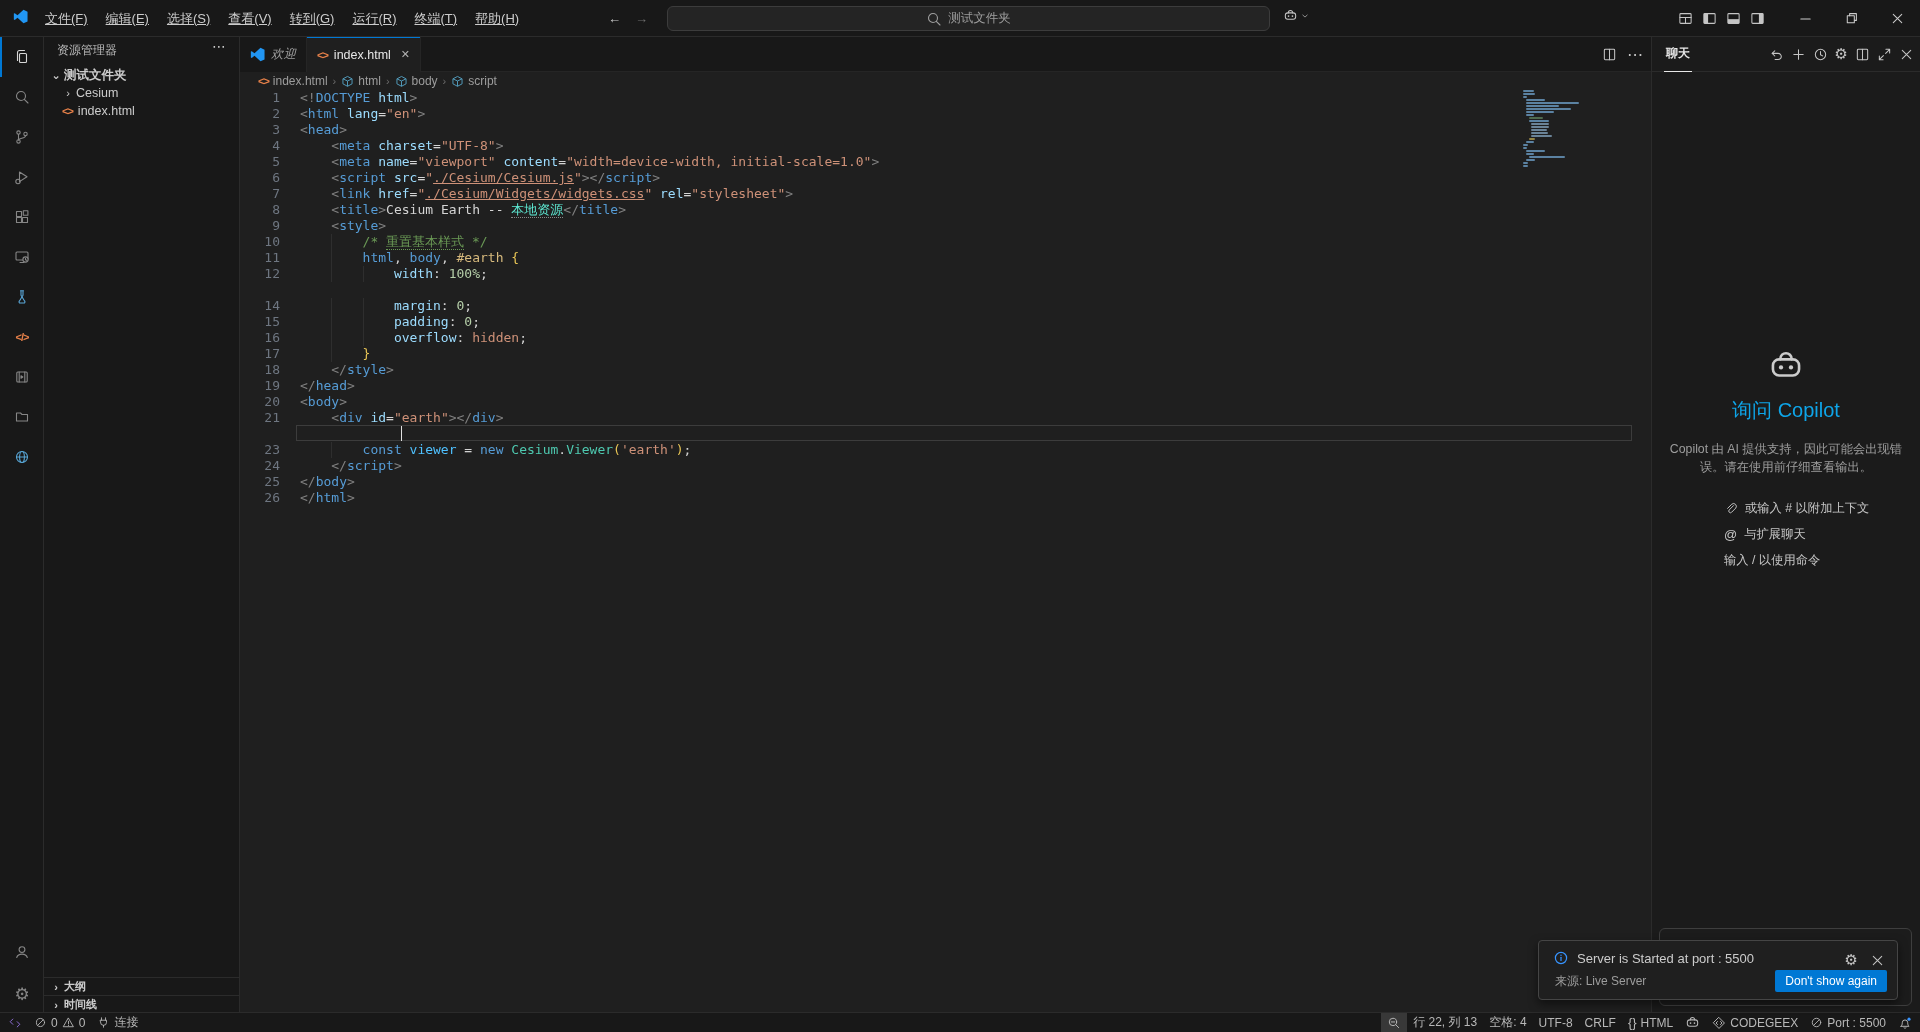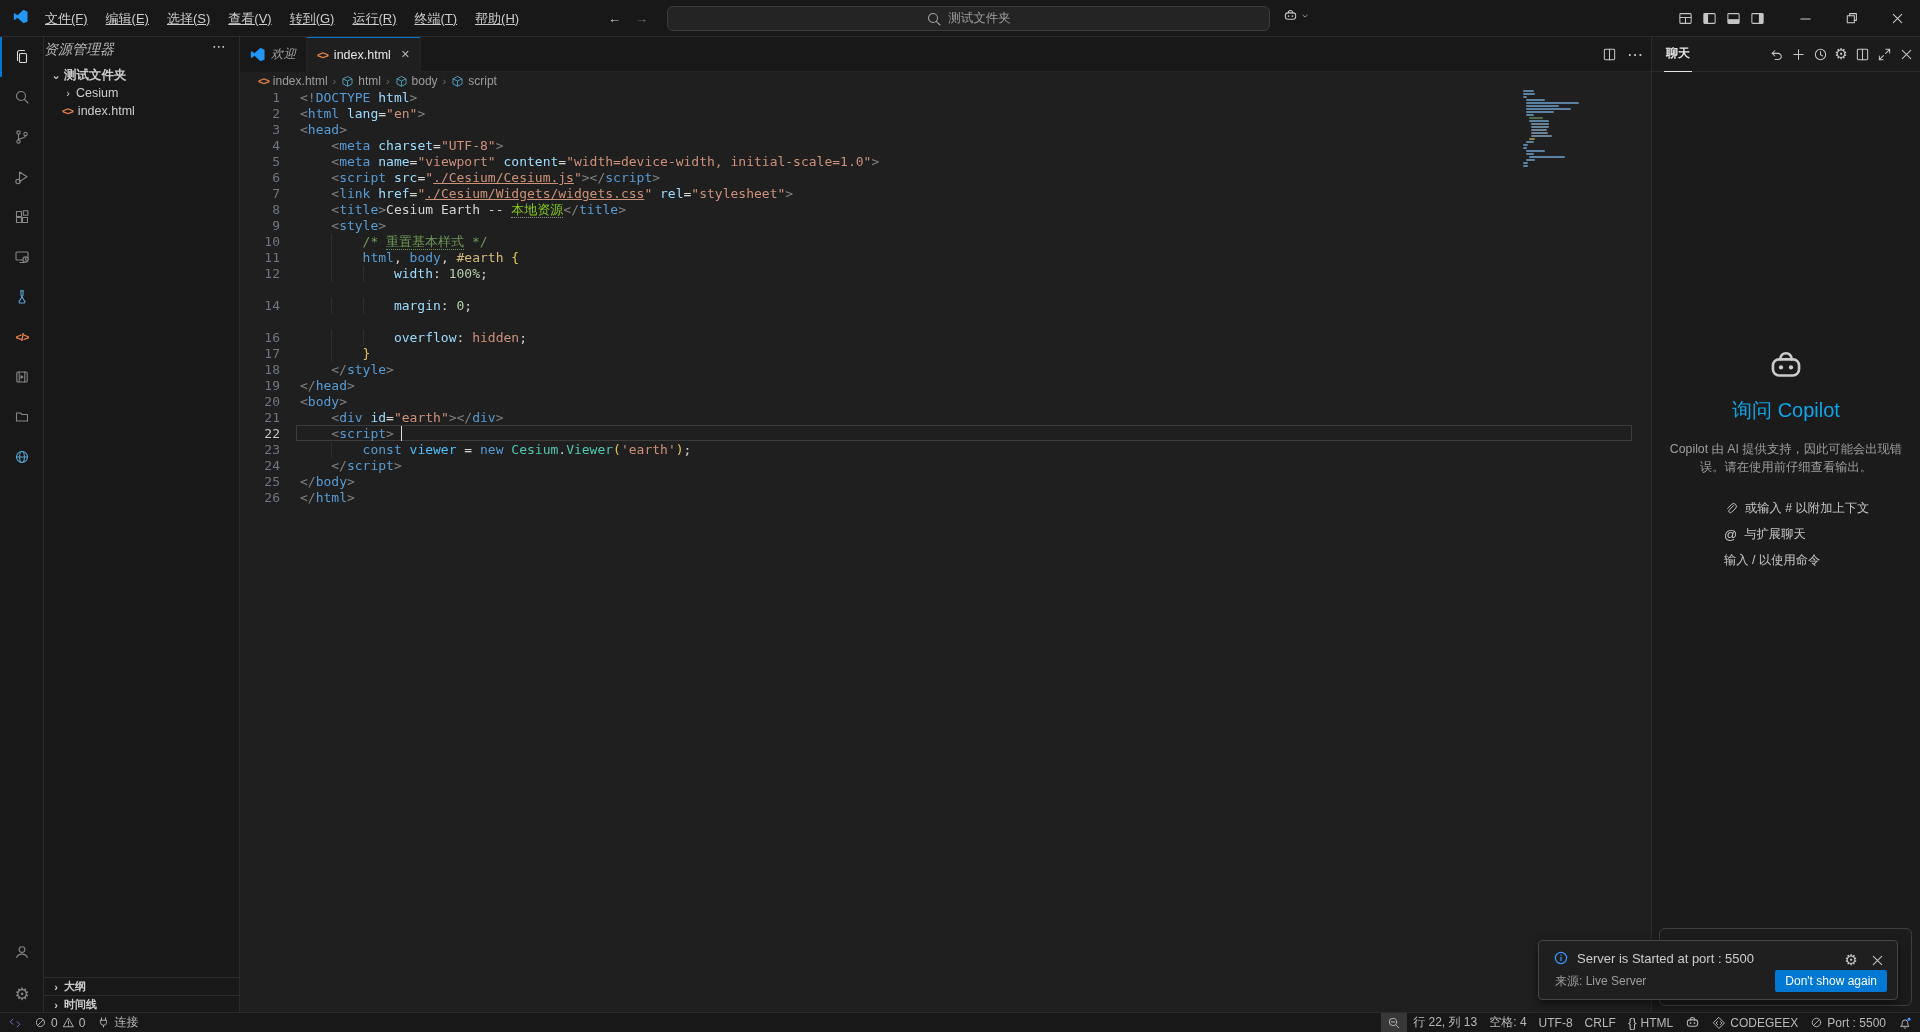--- a/index.html
+++ b/index.html
@@ -23,21 +23,21 @@
   .win-btn{width:46px;height:37px;display:flex;align-items:center;justify-content:center;color:#cccccc;}
 
   
   #activitybar{left:0;top:37px;width:44px;height:975px;background:#181818;border-right:1px solid #2b2b2b;}
   .ab-item{position:absolute;left:0;width:44px;height:40px;display:flex;align-items:center;justify-content:center;color:#868686;}
   .ab-item.active{color:#d7d7d7;box-shadow:inset 2px 0 0 #0078d4;}
 
   
   #sidebar{left:44px;top:37px;width:196px;height:975px;background:#181818;border-right:1px solid #2b2b2b;}
   #explorer-header{position:absolute;left:0;top:0;width:100%;height:26px;display:flex;align-items:center;}
-  #explorer-title{font-size:14px;color:#bbbbbb;font-style:italic;}
+  #explorer-title{margin-left:13px;font-size:12px;color:#bbbbbb;}
   #explorer-more{position:absolute;right:12px;top:1px;color:#cccccc;font-size:14px;letter-spacing:1px;}
   .tree-row{position:absolute;left:0;width:100%;height:18px;display:flex;align-items:center;font-size:12.5px;color:#cccccc;}
   .tree-chev{width:12px;margin-right:2px;color:#cccccc;font-size:11px;text-align:center;}
   .sec-row{position:absolute;left:0;width:100%;height:18px;border-top:1px solid #2b2b2b;display:flex;align-items:center;
     font-size:11px;font-weight:bold;color:#cccccc;}
   .html-glyph{color:#e8824a;font-weight:bold;font-size:11px;letter-spacing:-1px;}
 
   
   #editor{left:240px;top:37px;width:1411px;height:975px;background:#1f1f1f;}
   #tabbar{position:absolute;left:0;top:0;width:100%;height:35px;background:#181818;border-bottom:1px solid #252525;display:flex;}
@@ -60,21 +60,21 @@
   .ltext{position:absolute;left:60px;top:0;}
   .ind{display:inline-block;width:4ch;height:16px;vertical-align:top;}
   .ind.g{background:linear-gradient(#2e2e2e,#2e2e2e) left top/1px 100% no-repeat;}
   .code-line.current .lnum{color:#c6c6c6;}
   #cur-line-box{position:absolute;left:56px;width:1336px;height:16px;border:1px solid #3c3c3c;}
   #cursor{position:absolute;width:1.5px;height:15px;background:#e0e0e0;}
   .c-p{color:#808080}.c-tag{color:#569cd6}.c-at{color:#9cdcfe}.c-st{color:#ce9178}
   .c-lk{color:#ce9178;text-decoration:underline}.c-tx{color:#d4d4d4}.c-nu{color:#b5cea8}
   .c-cm{color:#6a9955}.c-cmu{color:#6a9955;border-bottom:1px dotted #6a9955}
   .c-se{color:#d7ba7d}.c-kw{color:#569cd6}.c-vr{color:#4fc1ff}.c-cl{color:#4ec9b0}.c-br{color:#e8c555}.c-op{color:#d4d4d4}
-  .c-spx{color:#84cc16;border-bottom:1px dotted #888}
+  .c-spx{color:#5eead4;border-bottom:1px dotted #888}
 
   #minimap{position:absolute;left:1283px;top:53px;width:69px;height:120px;}
   .mm-line{position:absolute;height:2px;border-radius:1px;}
   #scrollbar{position:absolute;right:0;top:35px;width:12px;height:940px;}
 
   
   #chat{left:1651px;top:37px;width:269px;height:975px;background:#1b1b1b;border-left:1px solid #2b2b2b;}
   #chat-header{position:absolute;left:0;top:0;width:100%;height:35px;display:flex;align-items:center;border-bottom:1px solid #2b2b2b;}
   #chat-title{margin-left:12px;font-size:12px;font-weight:bold;color:#e7e7e7;border-bottom:1px solid #e7e7e7;padding:9px 2px;}
   #chat-actions{position:absolute;right:6px;display:flex;align-items:center;gap:7px;color:#c5c5c5;}
@@ -407,27 +407,27 @@
       <div class="code-line" style="top: 48px;"><span class="lnum">4</span><span class="ltext"><span class="ind"></span><span class="c-p">&lt;</span><span class="c-tag">meta</span><span class="c-tx"> </span><span class="c-at">charset</span><span class="c-op">=</span><span class="c-st">"UTF-8"</span><span class="c-p">&gt;</span></span></div>
       <div class="code-line" style="top: 64px;"><span class="lnum">5</span><span class="ltext"><span class="ind"></span><span class="c-p">&lt;</span><span class="c-tag">meta</span><span class="c-tx"> </span><span class="c-at">name</span><span class="c-op">=</span><span class="c-st">"viewport"</span><span class="c-tx"> </span><span class="c-at">content</span><span class="c-op">=</span><span class="c-st">"width=device-width, initial-scale=1.0"</span><span class="c-p">&gt;</span></span></div>
       <div class="code-line" style="top: 80px;"><span class="lnum">6</span><span class="ltext"><span class="ind"></span><span class="c-p">&lt;</span><span class="c-tag">script</span><span class="c-tx"> </span><span class="c-at">src</span><span class="c-op">=</span><span class="c-st">"</span><span class="c-lk">./Cesium/Cesium.js</span><span class="c-st">"</span><span class="c-p">&gt;&lt;/</span><span class="c-tag">script</span><span class="c-p">&gt;</span></span></div>
       <div class="code-line" style="top: 96px;"><span class="lnum">7</span><span class="ltext"><span class="ind"></span><span class="c-p">&lt;</span><span class="c-tag">link</span><span class="c-tx"> </span><span class="c-at">href</span><span class="c-op">=</span><span class="c-st">"</span><span class="c-lk">./Cesium/Widgets/widgets.css</span><span class="c-st">"</span><span class="c-tx"> </span><span class="c-at">rel</span><span class="c-op">=</span><span class="c-st">"stylesheet"</span><span class="c-p">&gt;</span></span></div>
       <div class="code-line" style="top: 112px;"><span class="lnum">8</span><span class="ltext"><span class="ind"></span><span class="c-p">&lt;</span><span class="c-tag">title</span><span class="c-p">&gt;</span><span class="c-tx">Cesium Earth -- </span><span class="c-spx">本地资源</span><span class="c-p">&lt;/</span><span class="c-tag">title</span><span class="c-p">&gt;</span></span></div>
       <div class="code-line" style="top: 128px;"><span class="lnum">9</span><span class="ltext"><span class="ind"></span><span class="c-p">&lt;</span><span class="c-tag">style</span><span class="c-p">&gt;</span></span></div>
       <div class="code-line" style="top: 144px;"><span class="lnum">10</span><span class="ltext"><span class="ind"></span><span class="ind g"></span><span class="c-cm">/* </span><span class="c-cmu">重置基本样式</span><span class="c-cm"> */</span></span></div>
       <div class="code-line" style="top: 160px;"><span class="lnum">11</span><span class="ltext"><span class="ind"></span><span class="ind g"></span><span class="c-kw">html</span><span class="c-op">, </span><span class="c-kw">body</span><span class="c-op">, </span><span class="c-se">#earth</span><span class="c-tx"> </span><span class="c-br">{</span></span></div>
       <div class="code-line" style="top: 176px;"><span class="lnum">12</span><span class="ltext"><span class="ind"></span><span class="ind g"></span><span class="ind g"></span><span class="c-at">width</span><span class="c-op">: </span><span class="c-nu">100%</span><span class="c-op">;</span></span></div>
       <div class="code-line" style="top: 208px;"><span class="lnum">14</span><span class="ltext"><span class="ind"></span><span class="ind g"></span><span class="ind g"></span><span class="c-at">margin</span><span class="c-op">: </span><span class="c-nu">0</span><span class="c-op">;</span></span></div>
+      <div class="code-line" style="top: 224px;"><span class="lnum">15</span><span class="ltext"><span class="ind"></span><span class="ind g"></span><span class="ind g"></span><span class="c-at">padding</span><span class="c-op">: </span><span class="c-nu">0</span><span class="c-op">;</span></span></div>
       <div class="code-line" style="top: 240px;"><span class="lnum">16</span><span class="ltext"><span class="ind"></span><span class="ind g"></span><span class="ind g"></span><span class="c-at">overflow</span><span class="c-op">: </span><span class="c-st">hidden</span><span class="c-op">;</span></span></div>
       <div class="code-line" style="top: 256px;"><span class="lnum">17</span><span class="ltext"><span class="ind"></span><span class="ind g"></span><span class="c-br">}</span></span></div>
       <div class="code-line" style="top: 272px;"><span class="lnum">18</span><span class="ltext"><span class="ind"></span><span class="c-p">&lt;/</span><span class="c-tag">style</span><span class="c-p">&gt;</span></span></div>
       <div class="code-line" style="top: 288px;"><span class="lnum">19</span><span class="ltext"><span class="c-p">&lt;/</span><span class="c-tag">head</span><span class="c-p">&gt;</span></span></div>
       <div class="code-line" style="top: 304px;"><span class="lnum">20</span><span class="ltext"><span class="c-p">&lt;</span><span class="c-tag">body</span><span class="c-p">&gt;</span></span></div>
       <div class="code-line" style="top: 320px;"><span class="lnum">21</span><span class="ltext"><span class="ind"></span><span class="c-p">&lt;</span><span class="c-tag">div</span><span class="c-tx"> </span><span class="c-at">id</span><span class="c-op">=</span><span class="c-st">"earth"</span><span class="c-p">&gt;&lt;/</span><span class="c-tag">div</span><span class="c-p">&gt;</span></span></div>
-      <div class="code-line current" style="top: 336px;"><span class="lnum">22</span><span class="ltext"><span class="ind"></span><span class="c-p">&lt;</span><span class="c-tag">script</span><span class="c-p">&gt;</span></span></div>
       <div id="cursor" style="top: 336px; left: 160.96px;"></div>
       <div class="code-line" style="top: 352px;"><span class="lnum">23</span><span class="ltext"><span class="ind"></span><span class="ind g"></span><span class="c-kw">const</span><span class="c-tx"> </span><span class="c-vr">viewer</span><span class="c-op"> = </span><span class="c-kw">new</span><span class="c-tx"> </span><span class="c-cl">Cesium</span><span class="c-op">.</span><span class="c-cl">Viewer</span><span class="c-br">(</span><span class="c-st">'earth'</span><span class="c-br">)</span><span class="c-op">;</span></span></div>
       <div class="code-line" style="top: 368px;"><span class="lnum">24</span><span class="ltext"><span class="ind"></span><span class="c-p">&lt;/</span><span class="c-tag">script</span><span class="c-p">&gt;</span></span></div>
       <div class="code-line" style="top: 384px;"><span class="lnum">25</span><span class="ltext"><span class="c-p">&lt;/</span><span class="c-tag">body</span><span class="c-p">&gt;</span></span></div>
       <div class="code-line" style="top: 400px;"><span class="lnum">26</span><span class="ltext"><span class="c-p">&lt;/</span><span class="c-tag">html</span><span class="c-p">&gt;</span></span></div>
     </div>
   <div id="minimap">
       <div class="mm-line" style="top: 0px; left: 0px; width: 10.8px; background: rgb(106, 155, 195); opacity: 0.8;"></div>
       <div class="mm-line" style="top: 3px; left: 0px; width: 11.52px; background: rgb(106, 155, 195); opacity: 0.8;"></div>
       <div class="mm-line" style="top: 6px; left: 0px; width: 4.32px; background: rgb(106, 155, 195); opacity: 0.8;"></div>

